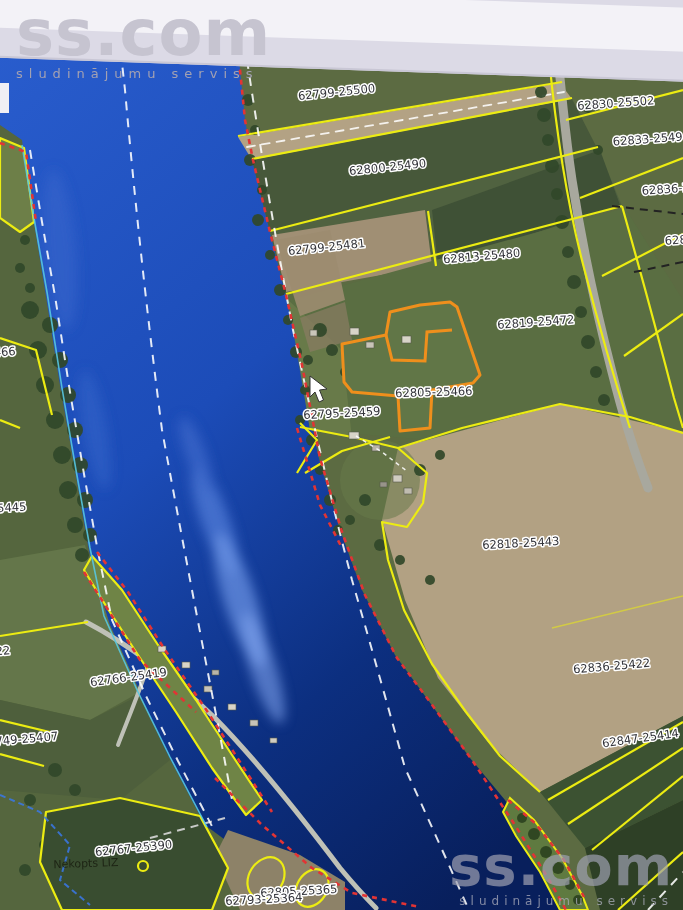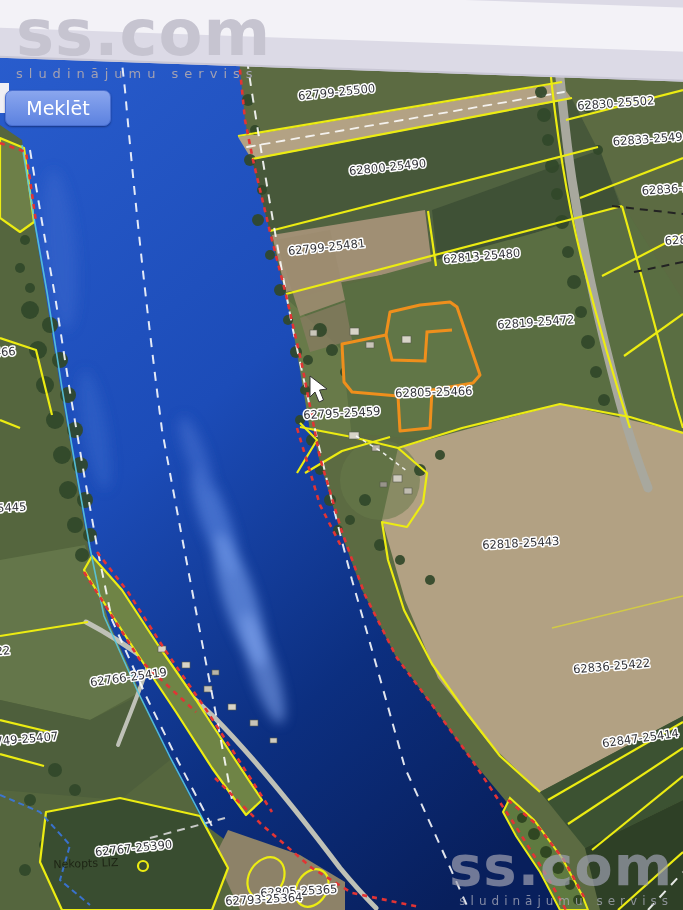--- a/index.html
+++ b/index.html
@@ -286,20 +286,19 @@
 
 <div class="header-band"></div>
 <div class="header-inner"></div>
 
 <div class="wm-top">
   <div class="brand">ss.com</div>
   <div class="tagline">sludinājumu serviss</div>
 </div>
 
 <div class="edge-patch"></div>
-<button class="search-btn">Meklēt</button>
 
 <div class="wm-bottom">
   <div class="brand">ss.com</div>
   <div class="tagline">sludinājumu serviss</div>
 </div>
 
 </div>
 
 </body></html>

